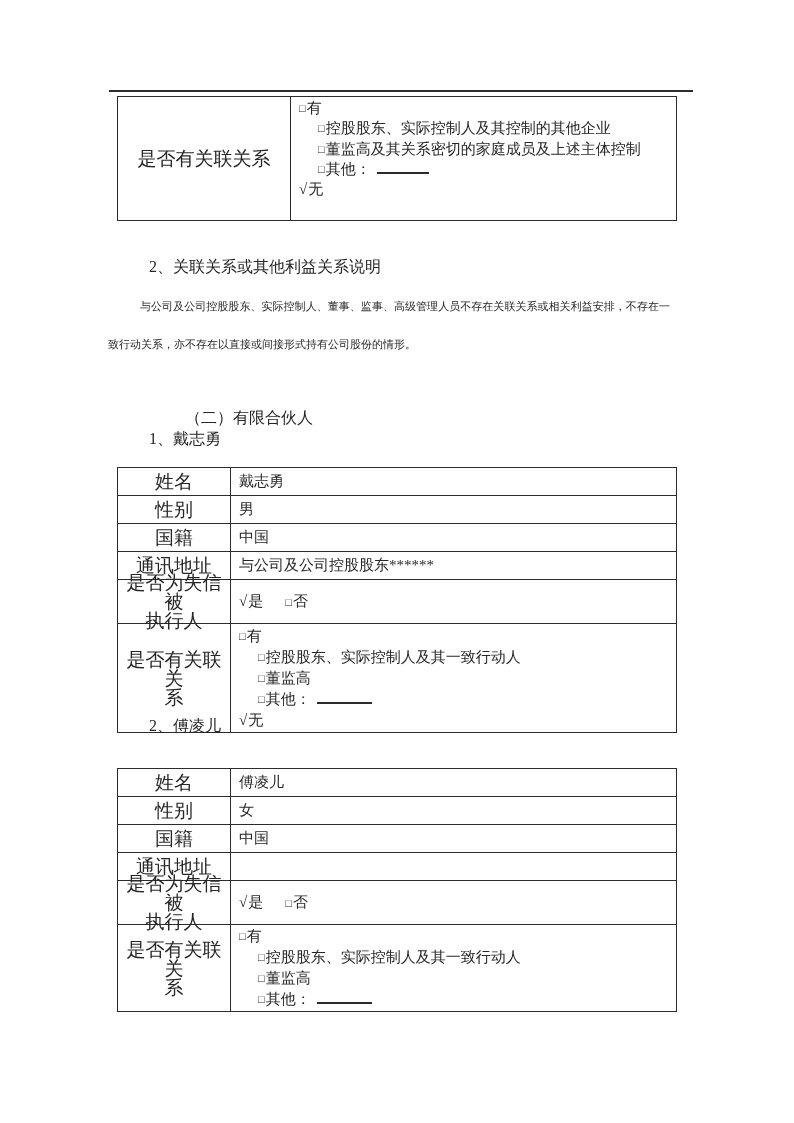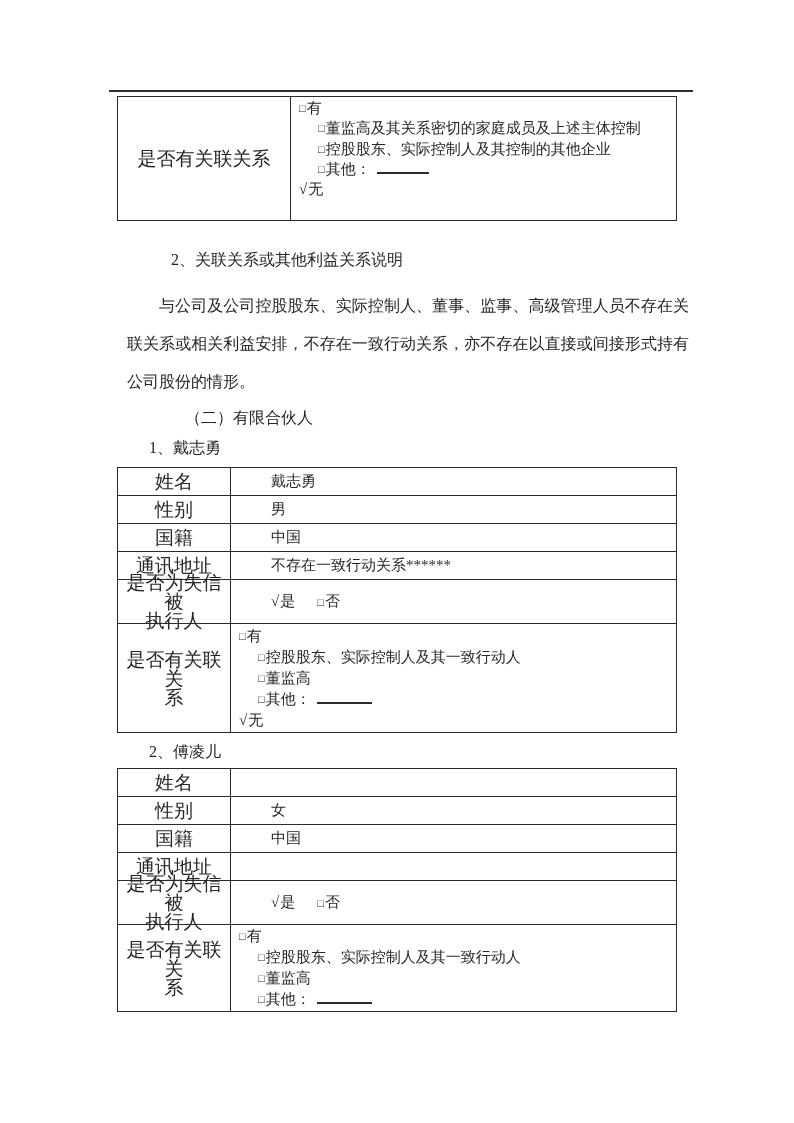--- a/index.html
+++ b/index.html
@@ -11,21 +11,21 @@
   }
   
   .top-rule{position:absolute;left:109px;top:90px;width:584px;height:2px;background:#2e2e2e;}
 
   
   .tbl{position:absolute;left:117px;width:560px;border:1px solid #2b2b2b;box-sizing:border-box;background:#ffffff;}
   .tr{display:flex;}
   .tr + .tr{border-top:1px solid #2b2b2b;}
   .tl{border-right:1px solid #2b2b2b;display:flex;flex-direction:column;align-items:center;justify-content:center;
       text-align:center;font-size:19px;line-height:19px;flex-shrink:0;}
-  .tv{flex:1;display:flex;align-items:center;padding:0 8px;font-size:15px;margin-left:32px;}
+  .tv{flex:1;display:flex;align-items:center;padding:0 8px;font-size:15px;}
   .tv-block{flex:1;padding:1px 8px 0;font-size:15px;}
 
   
   .tbl-a{top:96px;}
   .tbl-a .tl{width:172px;}
   .tbl-a .tr{height:123px;}
   .tbl-a .opt{line-height:20.3px;}
 
   
   .tbl-b{top:467px;}
@@ -35,68 +35,68 @@
   .opt{line-height:21px;white-space:nowrap;font-size:15px;}
   .opt.ind{padding-left:19px;}
   .mark-box{font-size:11px;vertical-align:1px;margin-right:1px;}
   .mark-check{font-size:15px;margin-right:1px;}
   .gap{margin-left:22px;}
   .blank{display:inline-block;width:52px;height:12px;border-bottom:2px solid #2b2b2b;margin-left:6px;}
   .blank.w55{width:55px;}
 
   .heading{position:absolute;left:149px;font-size:16px;line-height:20px;white-space:nowrap;}
   .para{
-    position:absolute;left:127px;top:287px;width:562px;
-    font-size:16px;line-height:38px;text-align:justify;text-indent:32px;
+    position:absolute;left:108px;top:287px;width:562px;
+    font-size:11px;line-height:38px;text-align:justify;text-indent:32px;
   }
 </style>
 </head>
 <body>
 
 <div class="page">
 
   <div class="top-rule"></div>
 
   <div class="tbl tbl-a">
     <div class="tr">
       <div class="tl">
         <div>是否有关联关系</div>
       </div>
       <div class="tv-block">
         <div class="opt"><span class="mark-box">□</span><span>有</span></div>
+        <div class="opt ind"><span class="mark-box">□</span><span>控股股东、实际控制人及其控制的其他企业</span></div>
         <div class="opt ind"><span class="mark-box">□</span><span>董监高及其关系密切的家庭成员及上述主体控制</span></div>
-        <div class="opt ind"><span class="mark-box">□</span><span>控股股东、实际控制人及其控制的其他企业</span></div>
         <div class="opt ind"><span class="mark-box">□</span><span>其他：</span><span class="blank"></span></div>
         <div class="opt"><span class="mark-check">√</span><span>无</span></div>
       </div>
     </div>
   </div>
 
-  <div class="heading" style="top:250px;margin-left:22px;">2、关联关系或其他利益关系说明</div>
+  <div class="heading" style="top:257px;">2、关联关系或其他利益关系说明</div>
   <div class="para">与公司及公司控股股东、实际控制人、董事、监事、高级管理人员不存在关联关系或相关利益安排，不存在一致行动关系，亦不存在以直接或间接形式持有公司股份的情形。</div>
 
   <div class="heading" style="top:408px;margin-left:36px;">（二）有限合伙人</div>
 
-  <div class="heading" style="top:438px;">1、戴志勇</div>
+  <div class="heading" style="top:429px;">1、戴志勇</div>
   <div class="tbl tbl-b">
     <div class="tr" style="height:27px;">
       <div class="tl">姓名</div>
       <div class="tv">戴志勇</div>
     </div>
     <div class="tr" style="height:27px;">
       <div class="tl">性别</div>
       <div class="tv">男</div>
     </div>
     <div class="tr" style="height:27px;">
       <div class="tl">国籍</div>
       <div class="tv">中国</div>
     </div>
     <div class="tr" style="height:27px;">
       <div class="tl">通讯地址</div>
-      <div class="tv">不存在一致行动关系******</div>
+      <div class="tv">与公司及公司控股股东******</div>
     </div>
     <div class="tr" style="height:43px;">
       <div class="tl">
         <div>是否为失信被</div>
         <div>执行人</div>
       </div>
       <div class="tv">
         <span class="mark-check">√</span>
           <span>是</span>
           <span class="mark-box gap">□</span>
@@ -111,24 +111,25 @@
       <div class="tv-block" style="padding-top:2px;">
         <div class="opt"><span class="mark-box">□</span><span>有</span></div>
         <div class="opt ind"><span class="mark-box">□</span><span>控股股东、实际控制人及其一致行动人</span></div>
         <div class="opt ind"><span class="mark-box">□</span><span>董监高</span></div>
         <div class="opt ind"><span class="mark-box">□</span><span>其他：</span><span class="blank w55"></span></div>
         <div class="opt"><span class="mark-check">√</span><span>无</span></div>
       </div>
     </div>
   </div>
 
-  <div class="heading" style="top:742px;">2、傅凌儿</div>
+  <div class="heading" style="top:716px;">2、傅凌儿</div>
   <div class="tbl tbl-c">
     <div class="tr" style="height:27px;">
       <div class="tl">姓名</div>
+      <div class="tv">傅凌儿</div>
     </div>
     <div class="tr" style="height:27px;">
       <div class="tl">性别</div>
       <div class="tv">女</div>
     </div>
     <div class="tr" style="height:27px;">
       <div class="tl">国籍</div>
       <div class="tv">中国</div>
     </div>
     <div class="tr" style="height:27px;">

